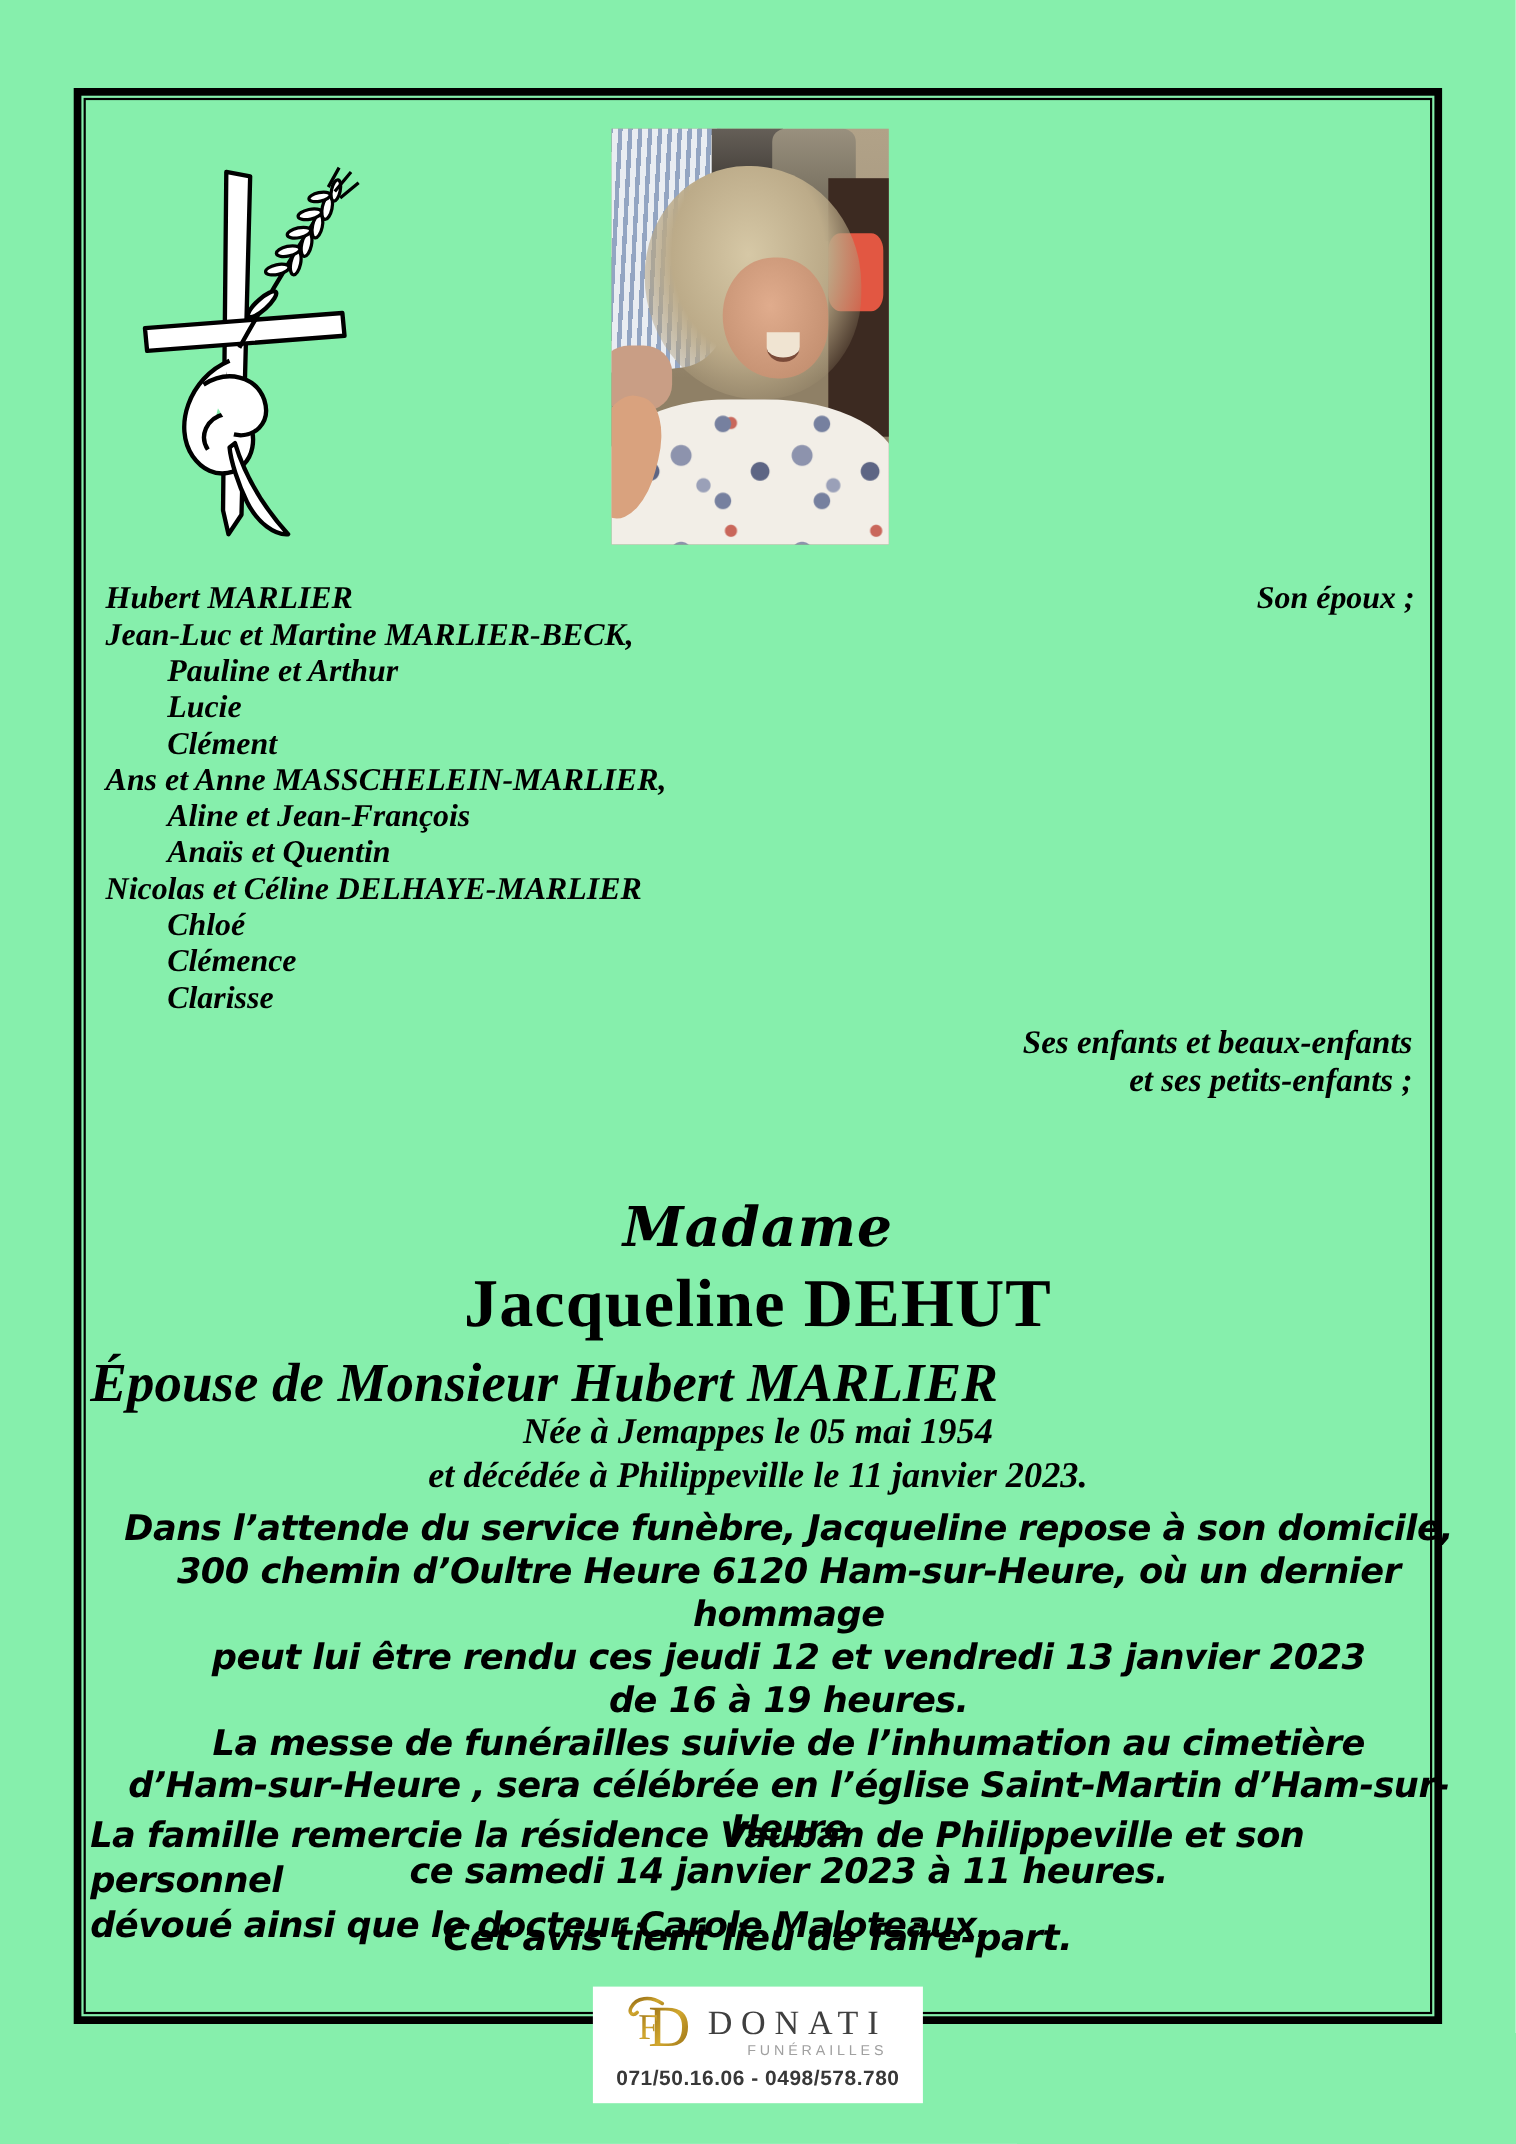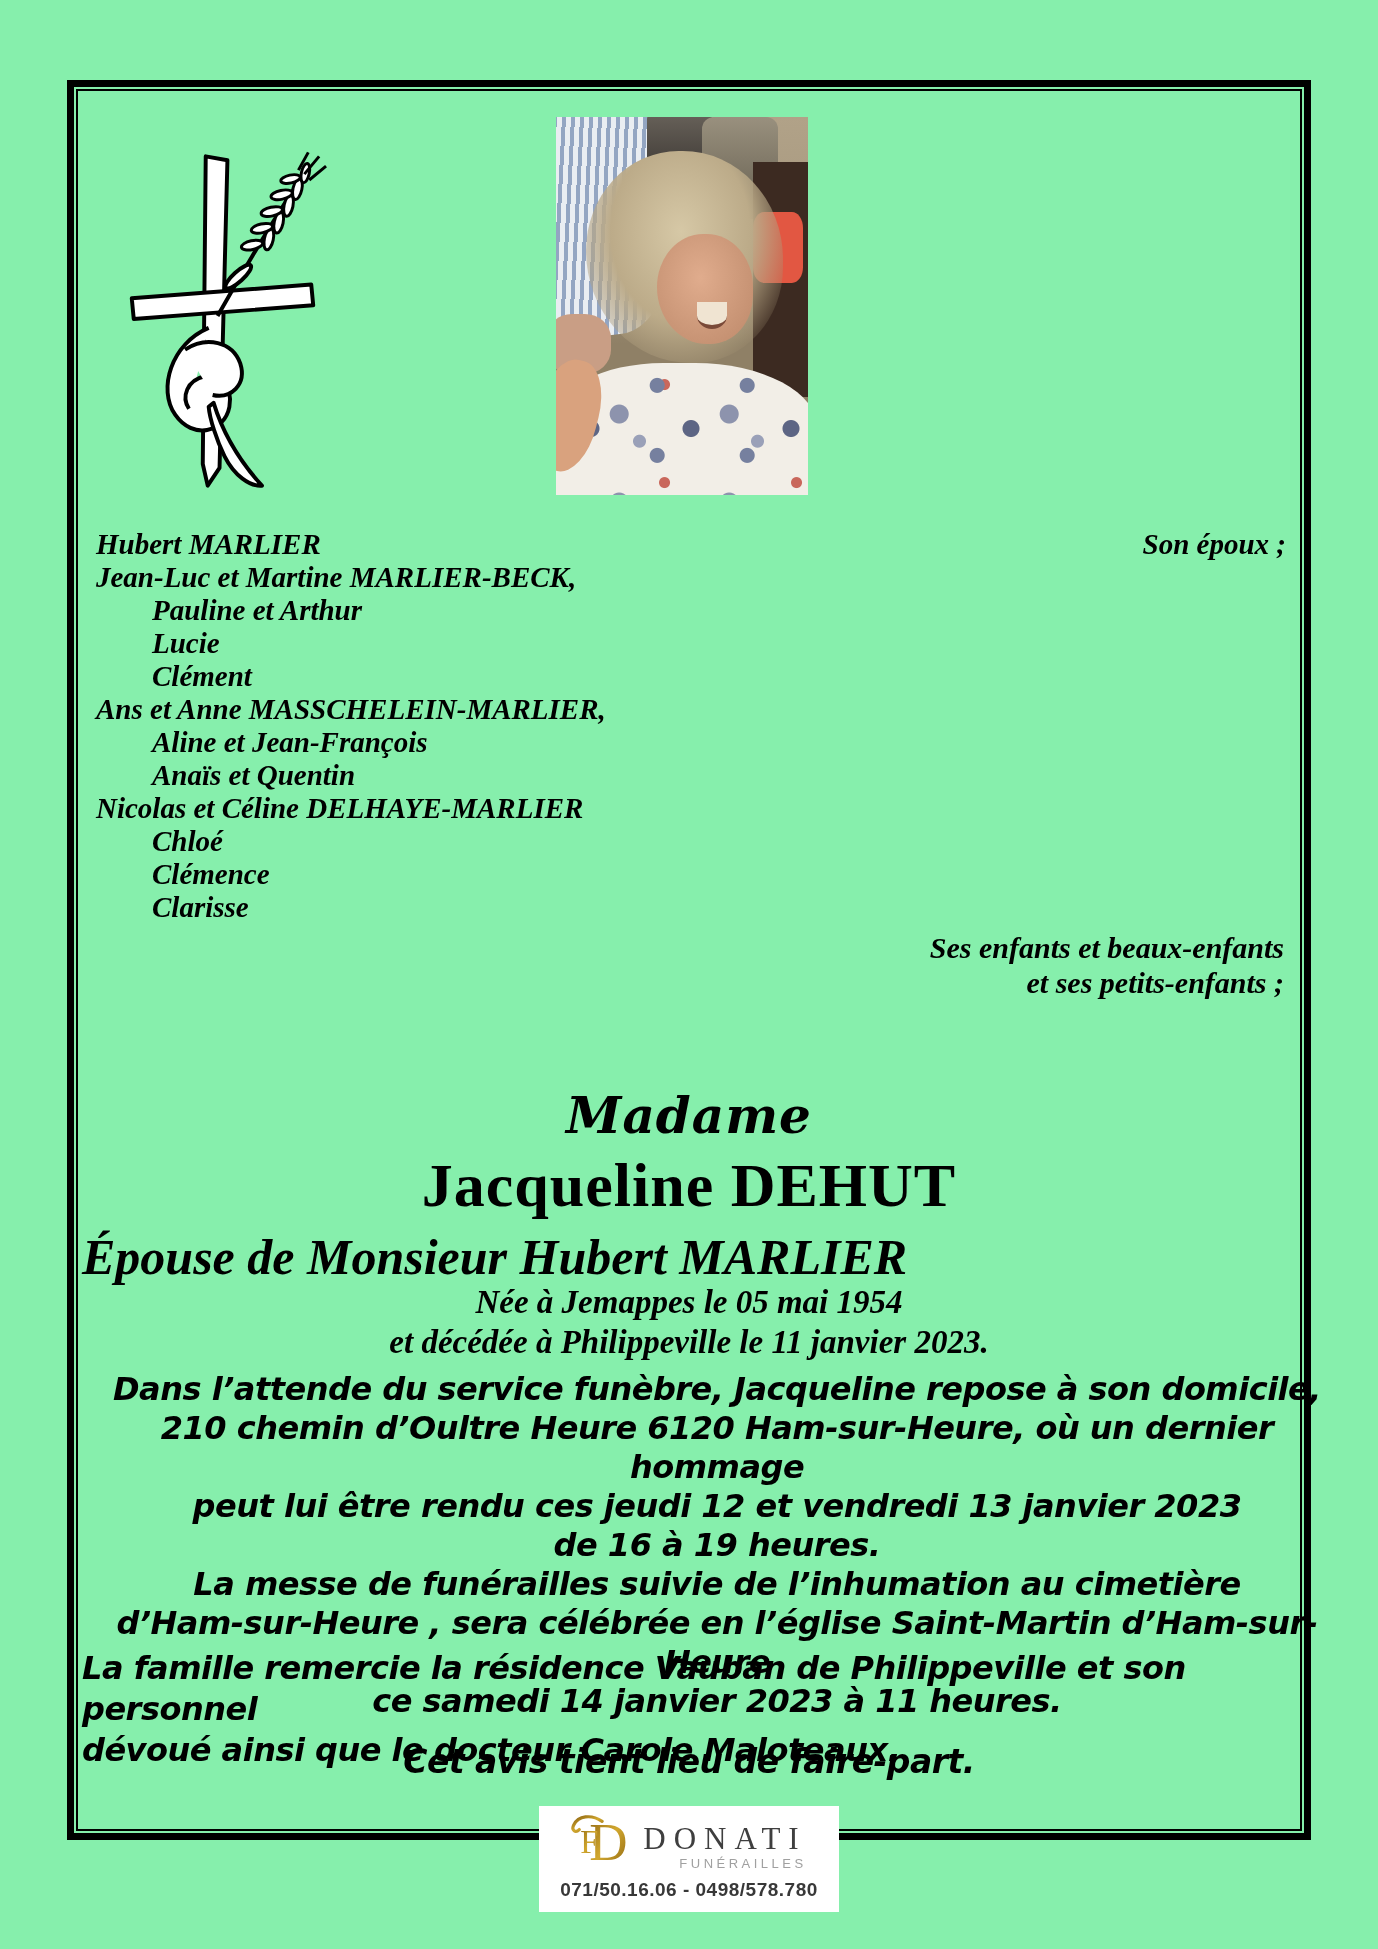--- a/index.html
+++ b/index.html
@@ -172,21 +172,21 @@
 
 
     <div class="honorific">Madame</div>
     <div class="deceased-name">Jacqueline DEHUT</div>
     <div class="spouse-of serif-bi">Épouse de Monsieur Hubert MARLIER</div>
     <div class="born-line serif-bi">Née à Jemappes le 05 mai 1954</div>
     <div class="died-line serif-bi">et décédée à Philippeville le 11 janvier 2023.</div>
 
     <div class="announcement script">
         <div class="announcement-line">Dans l’attende du service funèbre, Jacqueline repose à son domicile,</div>
-        <div class="announcement-line">210 chemin d’Oultre Heure 6120 Ham-sur-Heure, où un dernier hommage</div>
+        <div class="announcement-line">300 chemin d’Oultre Heure 6120 Ham-sur-Heure, où un dernier hommage</div>
         <div class="announcement-line">peut lui être rendu ces jeudi 12 et vendredi 13 janvier 2023</div>
         <div class="announcement-line">de 16 à 19 heures.</div>
         <div class="announcement-line">La messe de funérailles suivie de l’inhumation au cimetière</div>
         <div class="announcement-line">d’Ham-sur-Heure , sera célébrée en l’église Saint-Martin d’Ham-sur-Heure</div>
         <div class="announcement-line">ce samedi 14 janvier 2023 à 11 heures.</div>
       </div>
 
     <div class="thanks script">
         <div class="thanks-line">La famille remercie la résidence Vauban de Philippeville et son personnel</div>
         <div class="thanks-line">dévoué ainsi que le docteur Carole Maloteaux.</div>

